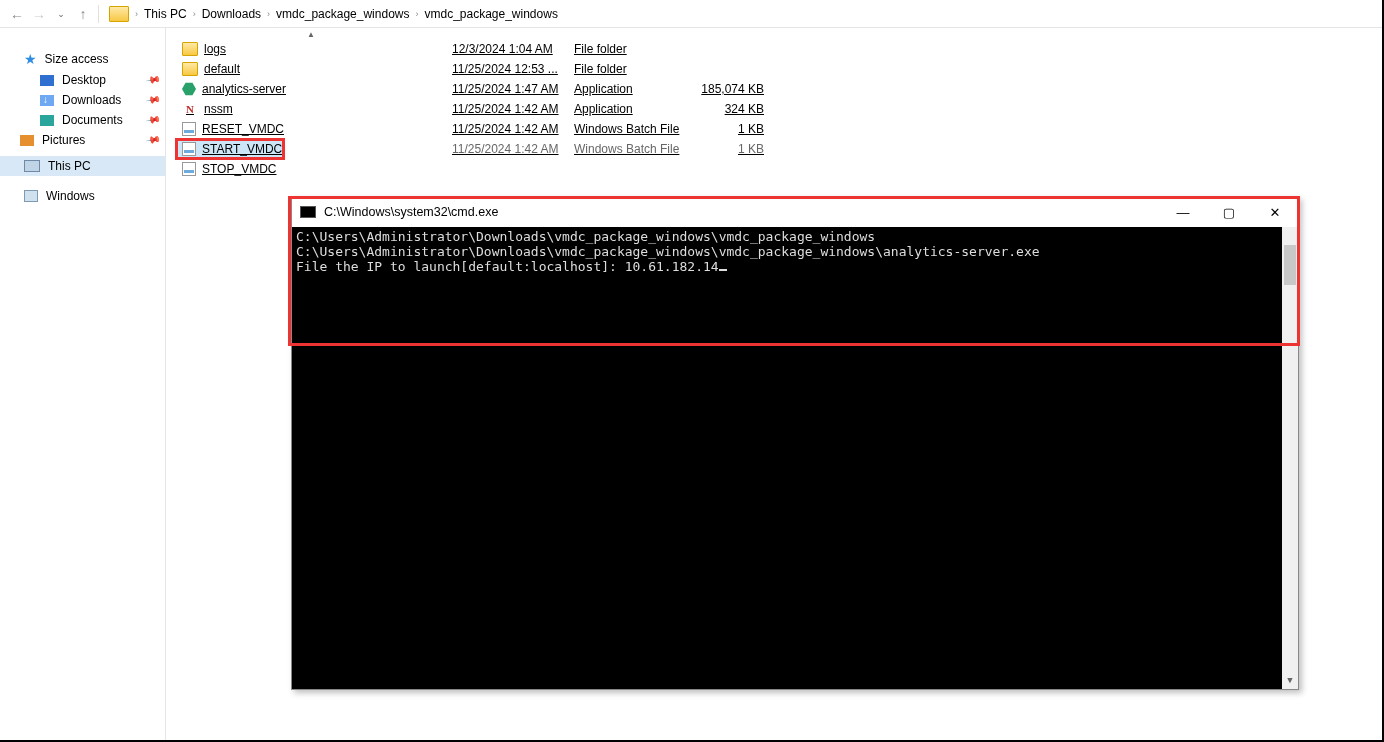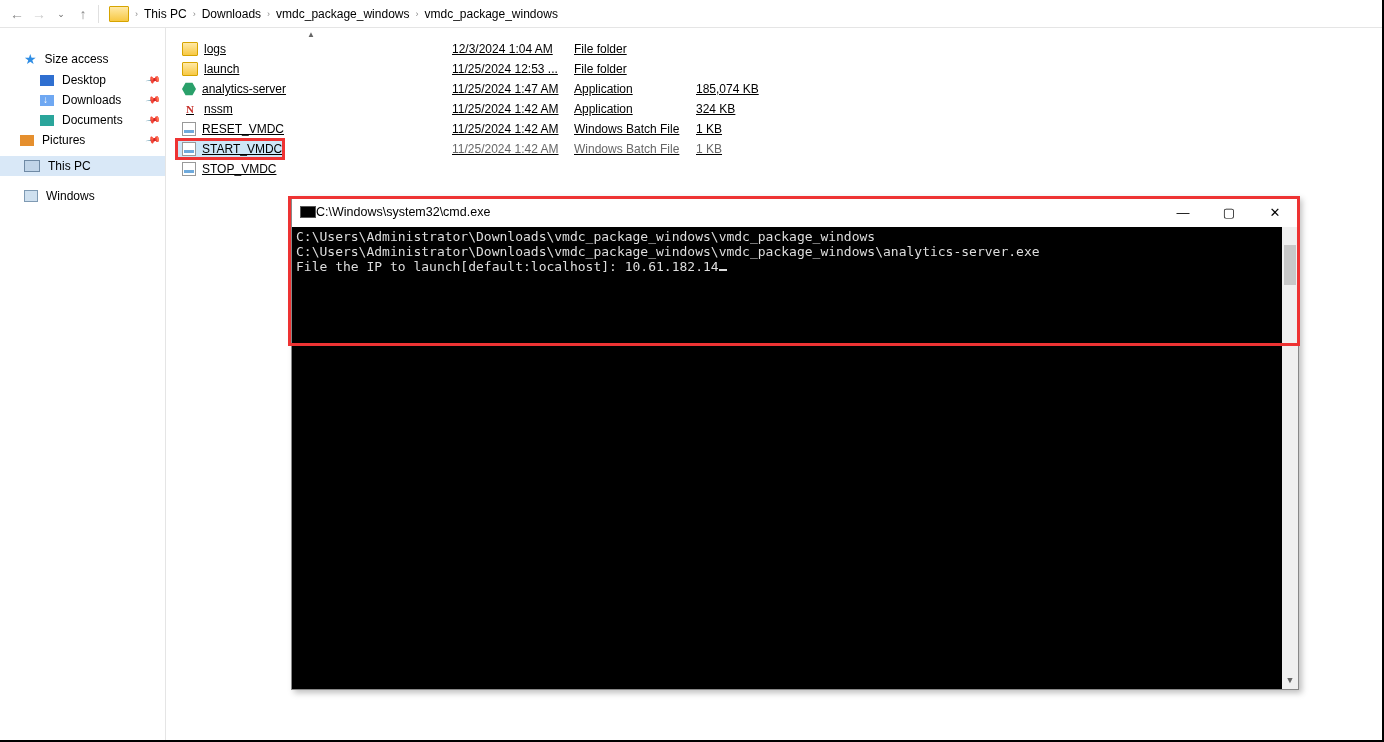--- a/index.html
+++ b/index.html
@@ -91,40 +91,40 @@
     .row.sel { background:#cde6f7;text-align:right;}
     .row.highlight-red { outline:3px solid #e33; outline-offset:-2px;}
     .fname { display:flex; align-items:center; gap:6px;}
     .ic { width:16px; height:14px; display:inline-flex; align-items:center; justify-content:center; font-size:11px;}
     .ic.folder { background:linear-gradient(#ffe9a6,#f7c843); border:1px solid #d6a400; border-radius:1px;}
     .ic.hex { width:14px; height:14px; background:#2aa06a; clip-path: polygon(25% 5%,75% 5%,100% 50%,75% 95%,25% 95%,0 50%);}
     .ic.page { width:12px; height:15px; background:#fff; border:1px solid #999;}
     .ic.nred { color:#c7302b; font-weight:bold; font-family:Georgia,serif;}
     .ic.bat { width:14px; height:14px; border:1px solid #999; background:#fff; position:relative;}
     .ic.bat::after{content:""; position:absolute; top:7px; left:1px; right:1px; height:3px; background:#6faadc;}
-    .size-col { padding-right:12px;}
+    .size-col { text-align:right; padding-right:12px;}
     
     .cmdwin {
       position:absolute;
       left:291px; top:196px;
       width:1008px; height:494px;
       background:#fff;
       border:1px solid #888;
       box-shadow: 3px 3px 6px rgba(0,0,0,.25);
     }
     .red-callout {
       position:absolute;
       left:288px; top:196px;
       width:1012px; height:150px;
       border:3px solid #e33;
       pointer-events:none;
     }
     .cmd-title {
       height:30px; display:flex; align-items:center;
-      padding-left:8px; 
+      padding-left:8px; gap:8px;
       background:#fff;
     }
     .cmd-ico { width:16px; height:12px; background:#000; border:1px solid #555; display:inline-block;}
     .cmd-title-text { font-size:12.5px;}
     .winbtns { margin-left:auto; display:flex;}
     .winbtn { width:46px; height:30px; display:flex; align-items:center; justify-content:center; font-size:13px;}
     .cmd-body {
       background:#000; color:#ddd;
       font-family: "Consolas","Lucida Console",monospace;
       font-size:13px;
@@ -213,21 +213,21 @@
           <span class="ic folder"></span>
           <span>logs</span>
         </div>
       <div>12/3/2024 1:04 AM</div>
       <div>File folder</div>
       <div class="size-col"></div>
     </div>
     <div class="row">
       <div class="fname">
           <span class="ic folder"></span>
-          <span>launch</span>
+          <span>default</span>
         </div>
       <div>11/25/2024 12:53 ...</div>
       <div>File folder</div>
       <div class="size-col"></div>
     </div>
     <div class="row">
       <div class="fname">
           <span class="ic hex"></span>
           <span>analytics-server</span>
         </div>

